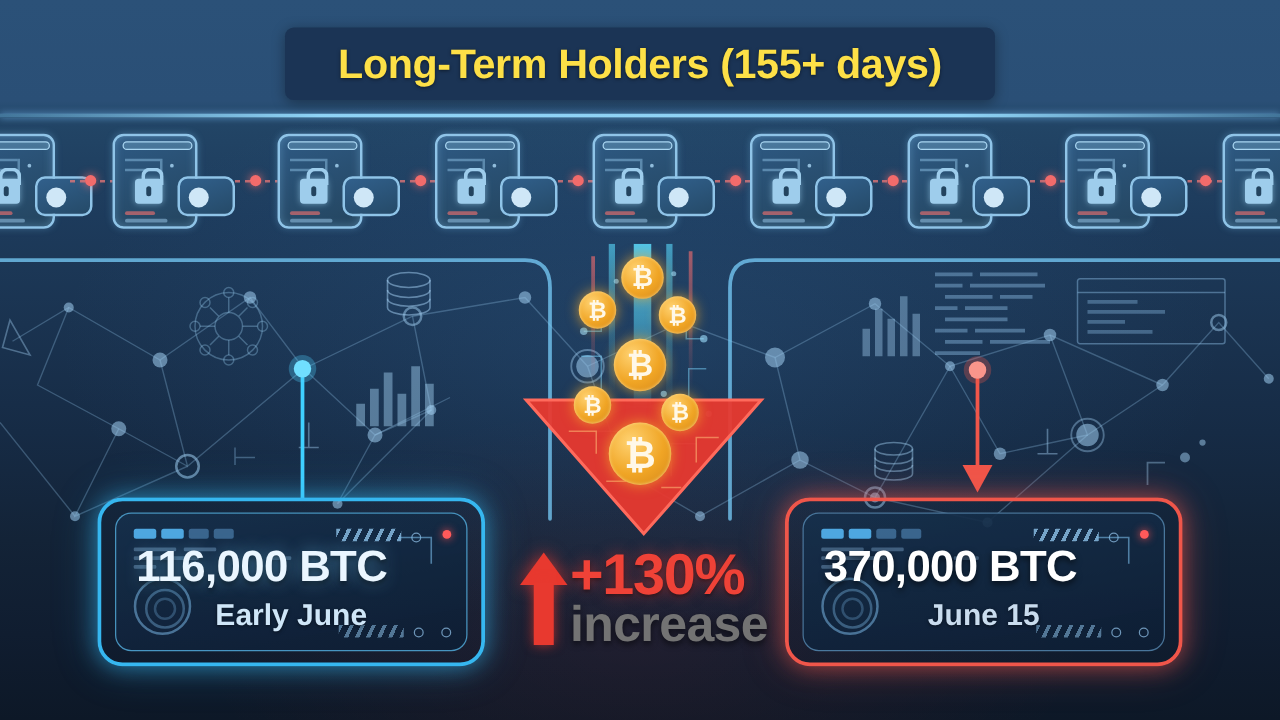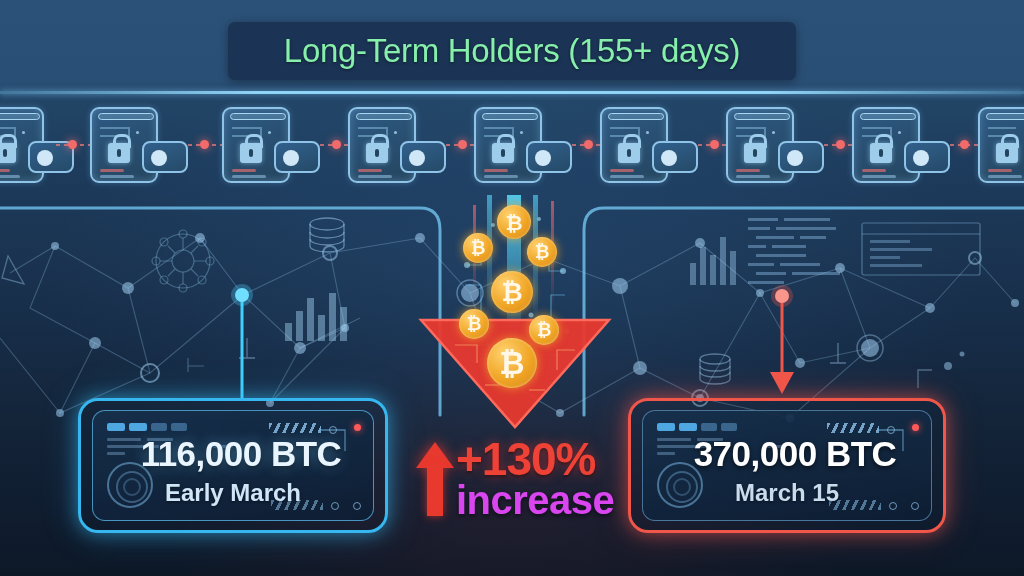--- a/index.html
+++ b/index.html
@@ -138,21 +138,21 @@
   }
   .hud-ring:after{
     content:""; position:absolute; left:14px; top:14px; width:14px; height:14px;
     border-radius:50%; border:2px solid rgba(120,180,225,.3);
   }
   .hud-o{
     position:absolute; width:8px; height:8px; border-radius:50%;
     border:1.5px solid rgba(150,200,240,.7);
   }
   .card-value{
-    position:absolute; left:16px; right:0; text-align:center;
+    position:absolute; left:16px; right:0; 
     font-weight:bold; letter-spacing:-.5px; white-space:nowrap;
   }
   .card-label{
     position:absolute; left:0; right:0; text-align:center;
     font-weight:bold; white-space:nowrap;
   }
 
   
   .stat{ position:absolute; left:404px; top:428px; width:216px; height:104px;text-align:right; }
   .stat-arrow{
@@ -165,32 +165,32 @@
     position:absolute; left:23px; top:38px; width:16px; height:50px;
     background:#e8392f; box-shadow:0 0 9px rgba(232,57,47,.7);
   }
   .stat-pct{
     position:absolute; left:52px; top:4px; font-size:46px; font-weight:bold;
     color:#ef4237; letter-spacing:-1px;
     text-shadow:0 0 12px rgba(230,55,45,.55), 0 2px 3px rgba(0,0,0,.5);
   }
   .stat-word{
     position:absolute; left:52px; top:50px; font-size:40px; font-weight:bold;
-    color:#d946ef; letter-spacing:-.5px; text-shadow:0 2px 5px rgba(0,0,0,.6);
+    color:#737373; letter-spacing:-.5px; text-shadow:0 2px 5px rgba(0,0,0,.6);
   }
 
   
   .title-bar{
     position:absolute; left:228px; top:22px; width:568px; height:58px;
     border-radius:7px; background:#1b3455;
     box-shadow:0 2px 10px rgba(0,0,0,.35);
     display:flex; align-items:center; justify-content:center;
   }
   .title-txt{
-    font-size:33px; font-weight:normal; color:#86efac; letter-spacing:-.3px;
+    font-size:33px; font-weight:bold; color:#fde047; letter-spacing:-.3px;
     text-shadow:0 1px 3px rgba(0,0,0,.5); white-space:nowrap;
   }
 
   
   .wm{
     position:absolute; left:798px; top:541px; width:214px; height:24px;
     display:flex; align-items:center; justify-content:center;
     background:rgba(8,14,26,.55); border-radius:3px;
   }
   .wm span{ font-size:14.5px; font-weight:bold; color:#e9eef5; letter-spacing:.1px; }
@@ -594,21 +594,21 @@
       <div class="hud-o" style="right:36px;top:15px"></div>
       <div class="hud-led" style="right:12px;top:13px"></div>
       <svg style="position:absolute;right:12px;top:16px;width:42px;height:28px" viewBox="0 0 42 28">
         <path d="M0 3 H26 V24" fill="none" stroke="rgba(120,185,230,.6)" stroke-width="1.3"></path>
       </svg>
       <div class="hud-ring" style="left:14px;bottom:12px"></div>
       <div class="hud-hash2" style="right:50px;bottom:10px"></div>
       <div class="hud-o" style="right:34px;bottom:10px"></div>
       <div class="hud-o" style="right:12px;bottom:10px"></div>
       <div class="card-value" style="top:23px;font-size:35px;color:#eaf6ff;text-shadow:0 0 14px rgba(120,210,255,.45),0 2px 4px rgba(0,0,0,.55)">116,000 BTC</div>
-      <div class="card-label" style="top:68px;font-size:24px;color:#cfe6f8;text-shadow:0 1px 3px rgba(0,0,0,.5)">Early March</div>
+      <div class="card-label" style="top:68px;font-size:24px;color:#cfe6f8;text-shadow:0 1px 3px rgba(0,0,0,.5)">Early June</div>
     </div>
   </div>
 
   <div class="card" style="left:628px;top:398px;width:318px;height:135px;--c:#f0564a;--ci:rgba(110,170,215,.6);--glow:rgba(240,86,74,.55);--glow2:rgba(240,86,74,.25)">
     <div class="card-outer"></div>
     <div class="card-inner">
       <div class="hud-chip" style="left:14px;top:12px;width:18px;background:#4ea7e0"></div>
       <div class="hud-chip" style="left:36px;top:12px;width:18px;background:#4ea7e0"></div>
       <div class="hud-chip" style="left:58px;top:12px;width:16px;background:rgba(90,150,200,.55)"></div>
       <div class="hud-chip" style="left:78px;top:12px;width:16px;background:rgba(90,150,200,.55)"></div>
@@ -621,21 +621,21 @@
       <div class="hud-o" style="right:36px;top:15px"></div>
       <div class="hud-led" style="right:12px;top:13px"></div>
       <svg style="position:absolute;right:12px;top:16px;width:42px;height:28px" viewBox="0 0 42 28">
         <path d="M0 3 H26 V24" fill="none" stroke="rgba(120,185,230,.6)" stroke-width="1.3"></path>
       </svg>
       <div class="hud-ring" style="left:14px;bottom:12px"></div>
       <div class="hud-hash2" style="right:50px;bottom:10px"></div>
       <div class="hud-o" style="right:34px;bottom:10px"></div>
       <div class="hud-o" style="right:12px;bottom:10px"></div>
       <div class="card-value" style="top:23px;font-size:35px;color:#ffffff;text-shadow:0 2px 5px rgba(0,0,0,.6)">370,000 BTC</div>
-      <div class="card-label" style="top:68px;font-size:24px;color:#c9dcee;text-shadow:0 1px 3px rgba(0,0,0,.5)">March 15</div>
+      <div class="card-label" style="top:68px;font-size:24px;color:#c9dcee;text-shadow:0 1px 3px rgba(0,0,0,.5)">June 15</div>
     </div>
   </div>
 
   <div class="stat">
     <div class="stat-arrow"></div>
     <div class="stat-stem"></div>
     <div class="stat-pct">+130%</div>
     <div class="stat-word">increase</div>
   </div>
 

